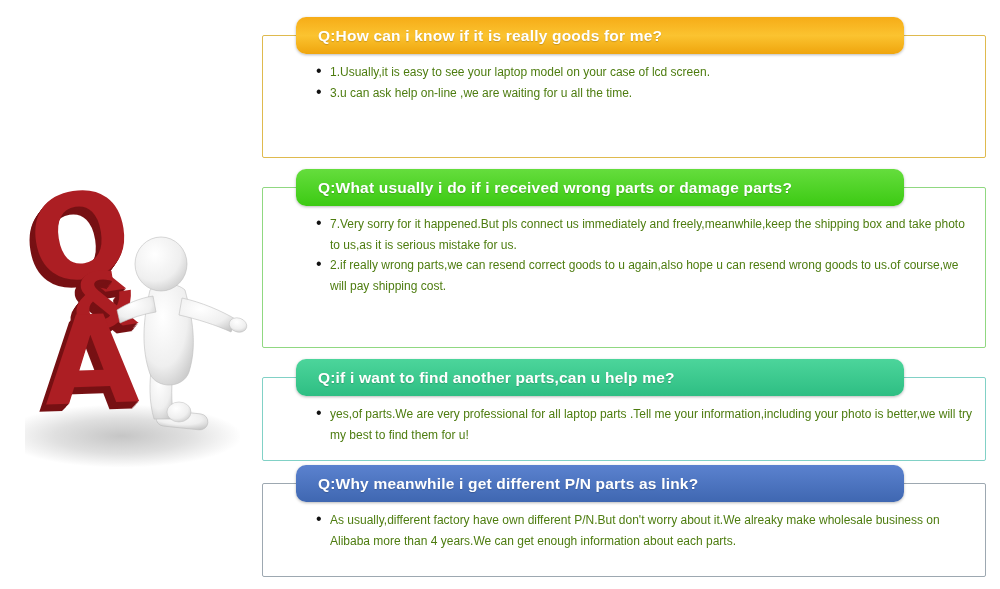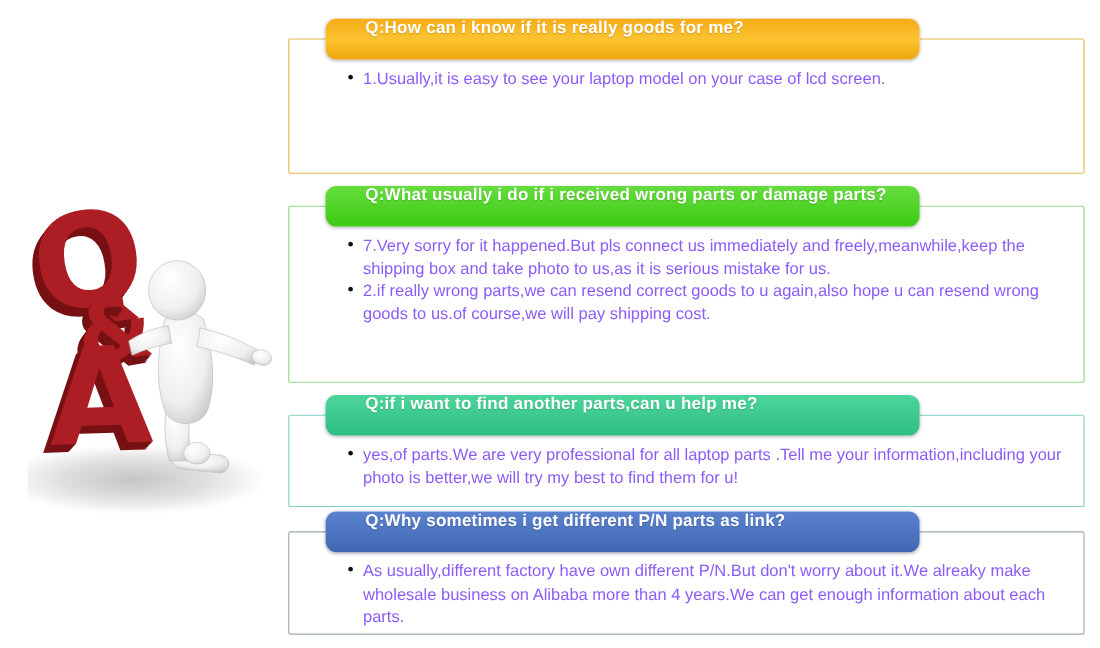--- a/index.html
+++ b/index.html
@@ -18,40 +18,40 @@
     border: 1.5px solid #ccc;
     border-radius: 2px;
   }
   #sec0 { top: 35px;  height: 123px; }
   #sec1 { top: 187px; height: 161px; }
   #sec2 { top: 377px; height: 84px;  }
   #sec3 { top: 483px; height: 94px;  }
 
   .pill {
     position: absolute; left: 33px; top: -19px;
-    width: 540px; height: 37px;
+    width: 608px; height: 37px;
     border-radius: 10px;
-    display: flex; 
-    padding-left: 36px;
+    display: flex; align-items: center;
+    padding-left: 22px;
     box-shadow: 0 1px 3px rgba(0,0,0,.28);
   }
   .pill .pill-label {
     color: #ffffff; font-size: 15.5px; font-weight: 700;
     letter-spacing: .2px;
     text-shadow: 0 1px 1px rgba(0,0,0,.18);
     white-space: nowrap;
   }
 
   .qa-section ul {
     position: absolute; left: 53px; right: 12px; top: 26px;
     list-style: none;
   }
   .qa-section li {
     position: relative; padding-left: 14px;
-    font-size: 15px; line-height: 20.5px; color: #8b5cf6;
+    font-size: 12px; line-height: 20.5px; color: #4d7c0f;
   }
   .qa-section li::before {
     content: "\2022";
     position: absolute; left: 0; top: -1px;
     font-size: 16px; color: #111;
   }
 
   
   .qa-graphic { position: absolute; left: 0; top: 0; width: 260px; height: 500px; }
   .ground-shadow {
@@ -107,20 +107,21 @@
       <ellipse cx="45" cy="38" rx="26" ry="27" fill="url(#gBody)" stroke="#bdbdbd" stroke-width="0.6"></ellipse>
     </svg>
   </div>
 
   <section class="qa-section" id="sec0" style="border-color: rgb(223, 186, 78);">
     <div class="pill" style="background: linear-gradient(rgb(246, 172, 23), rgb(251, 195, 48), rgb(239, 165, 13));">
       <span class="pill-label">Q:How can i know if it is really goods for me?</span>
     </div>
     <ul>
       <li>1.Usually,it is easy to see your laptop model on your case of lcd screen.</li>
+      <li>3.u can ask help on-line ,we are waiting  for u all the time.</li>
     </ul>
   </section>
 
   <section class="qa-section" id="sec1" style="border-color: rgb(144, 216, 129);">
     <div class="pill" style="background: linear-gradient(rgb(101, 221, 61), rgb(60, 202, 19));">
       <span class="pill-label">Q:What usually i do if i received wrong parts or damage parts?</span>
     </div>
     <ul>
       <li>7.Very sorry for it happened.But pls connect us immediately and freely,meanwhile,keep the shipping box and take photo to us,as it is serious mistake for us.</li>
       <li>2.if really wrong parts,we can resend correct goods to u again,also hope u can resend wrong goods to us.of course,we will pay shipping cost.</li>
@@ -131,20 +132,20 @@
     <div class="pill" style="background: linear-gradient(rgb(76, 213, 155), rgb(46, 190, 131));">
       <span class="pill-label">Q:if i want to find another parts,can u help me?</span>
     </div>
     <ul>
       <li>yes,of parts.We are very professional for all laptop parts .Tell me your information,including your photo is better,we will try my best to find them for u!</li>
     </ul>
   </section>
 
   <section class="qa-section" id="sec3" style="border-color: rgb(157, 168, 177);">
     <div class="pill" style="background: linear-gradient(rgb(91, 130, 207), rgb(63, 103, 177));">
-      <span class="pill-label">Q:Why sometimes i get different P/N parts as link?</span>
+      <span class="pill-label">Q:Why meanwhile i get different P/N parts as link?</span>
     </div>
     <ul>
       <li>As usually,different factory have own different P/N.But don't worry about it.We alreaky make wholesale business on Alibaba more than 4 years.We can get enough information about each parts.</li>
     </ul>
   </section>
 
 </div>
 
 </body></html>

